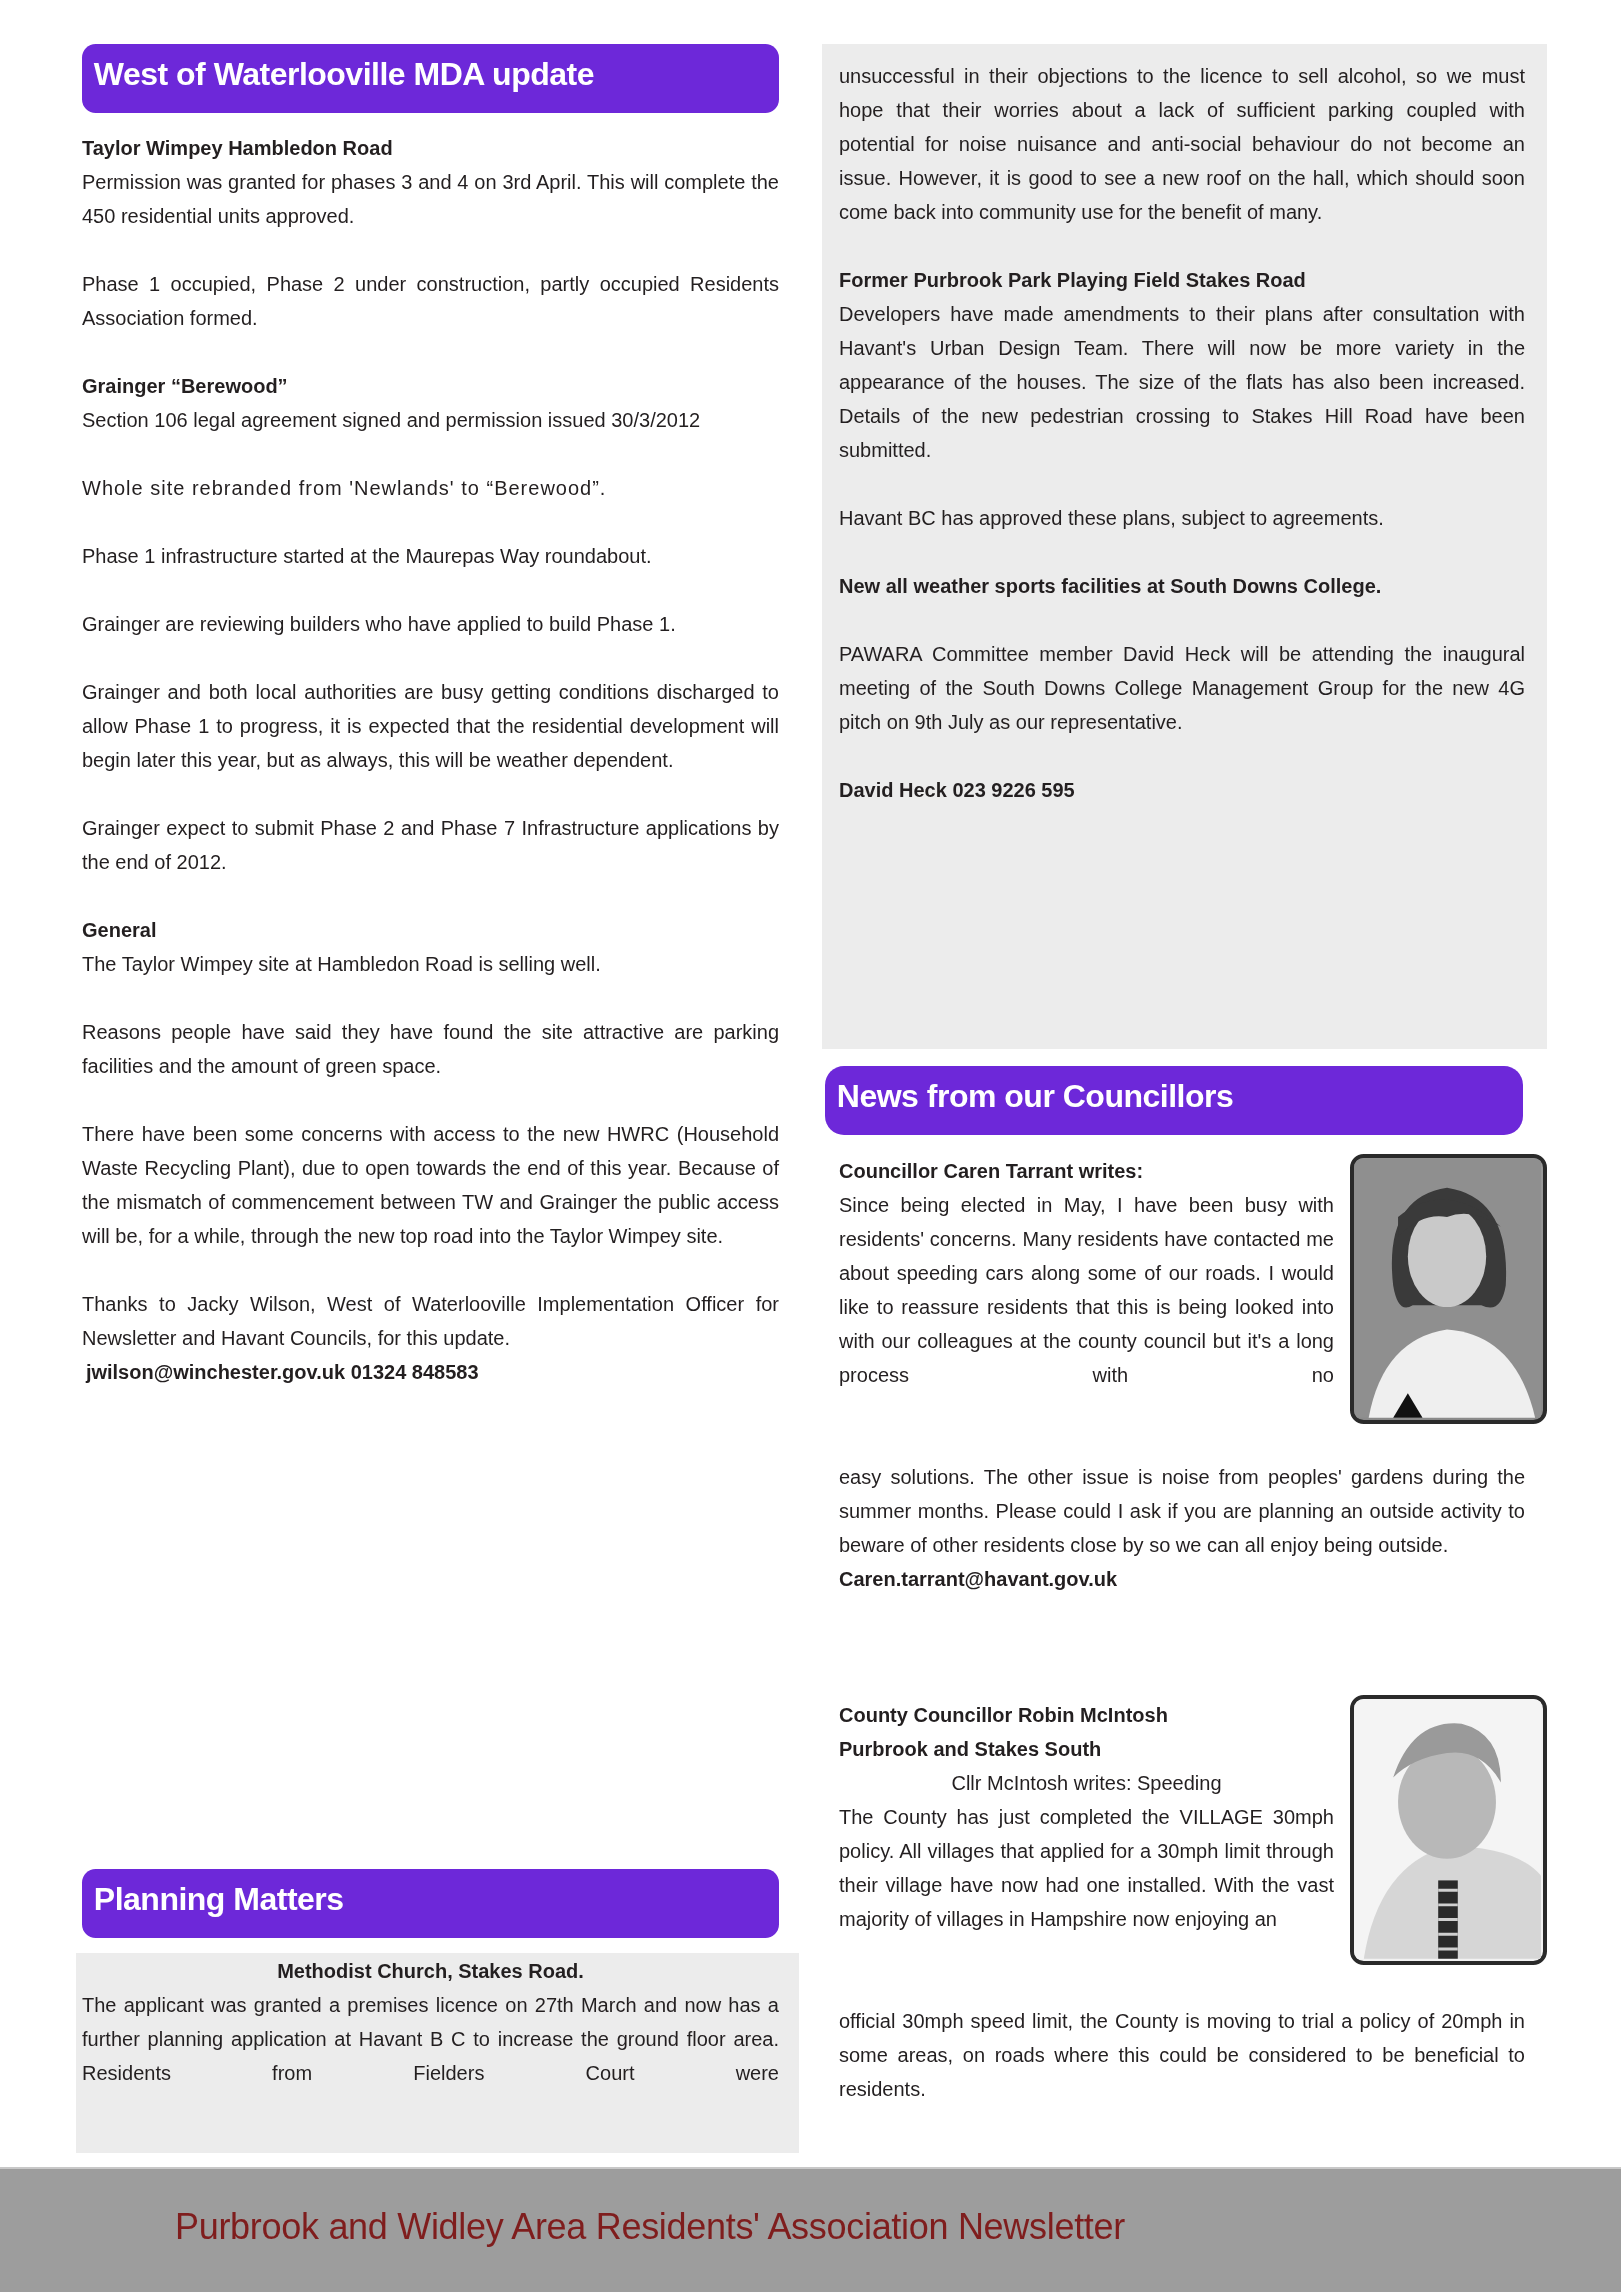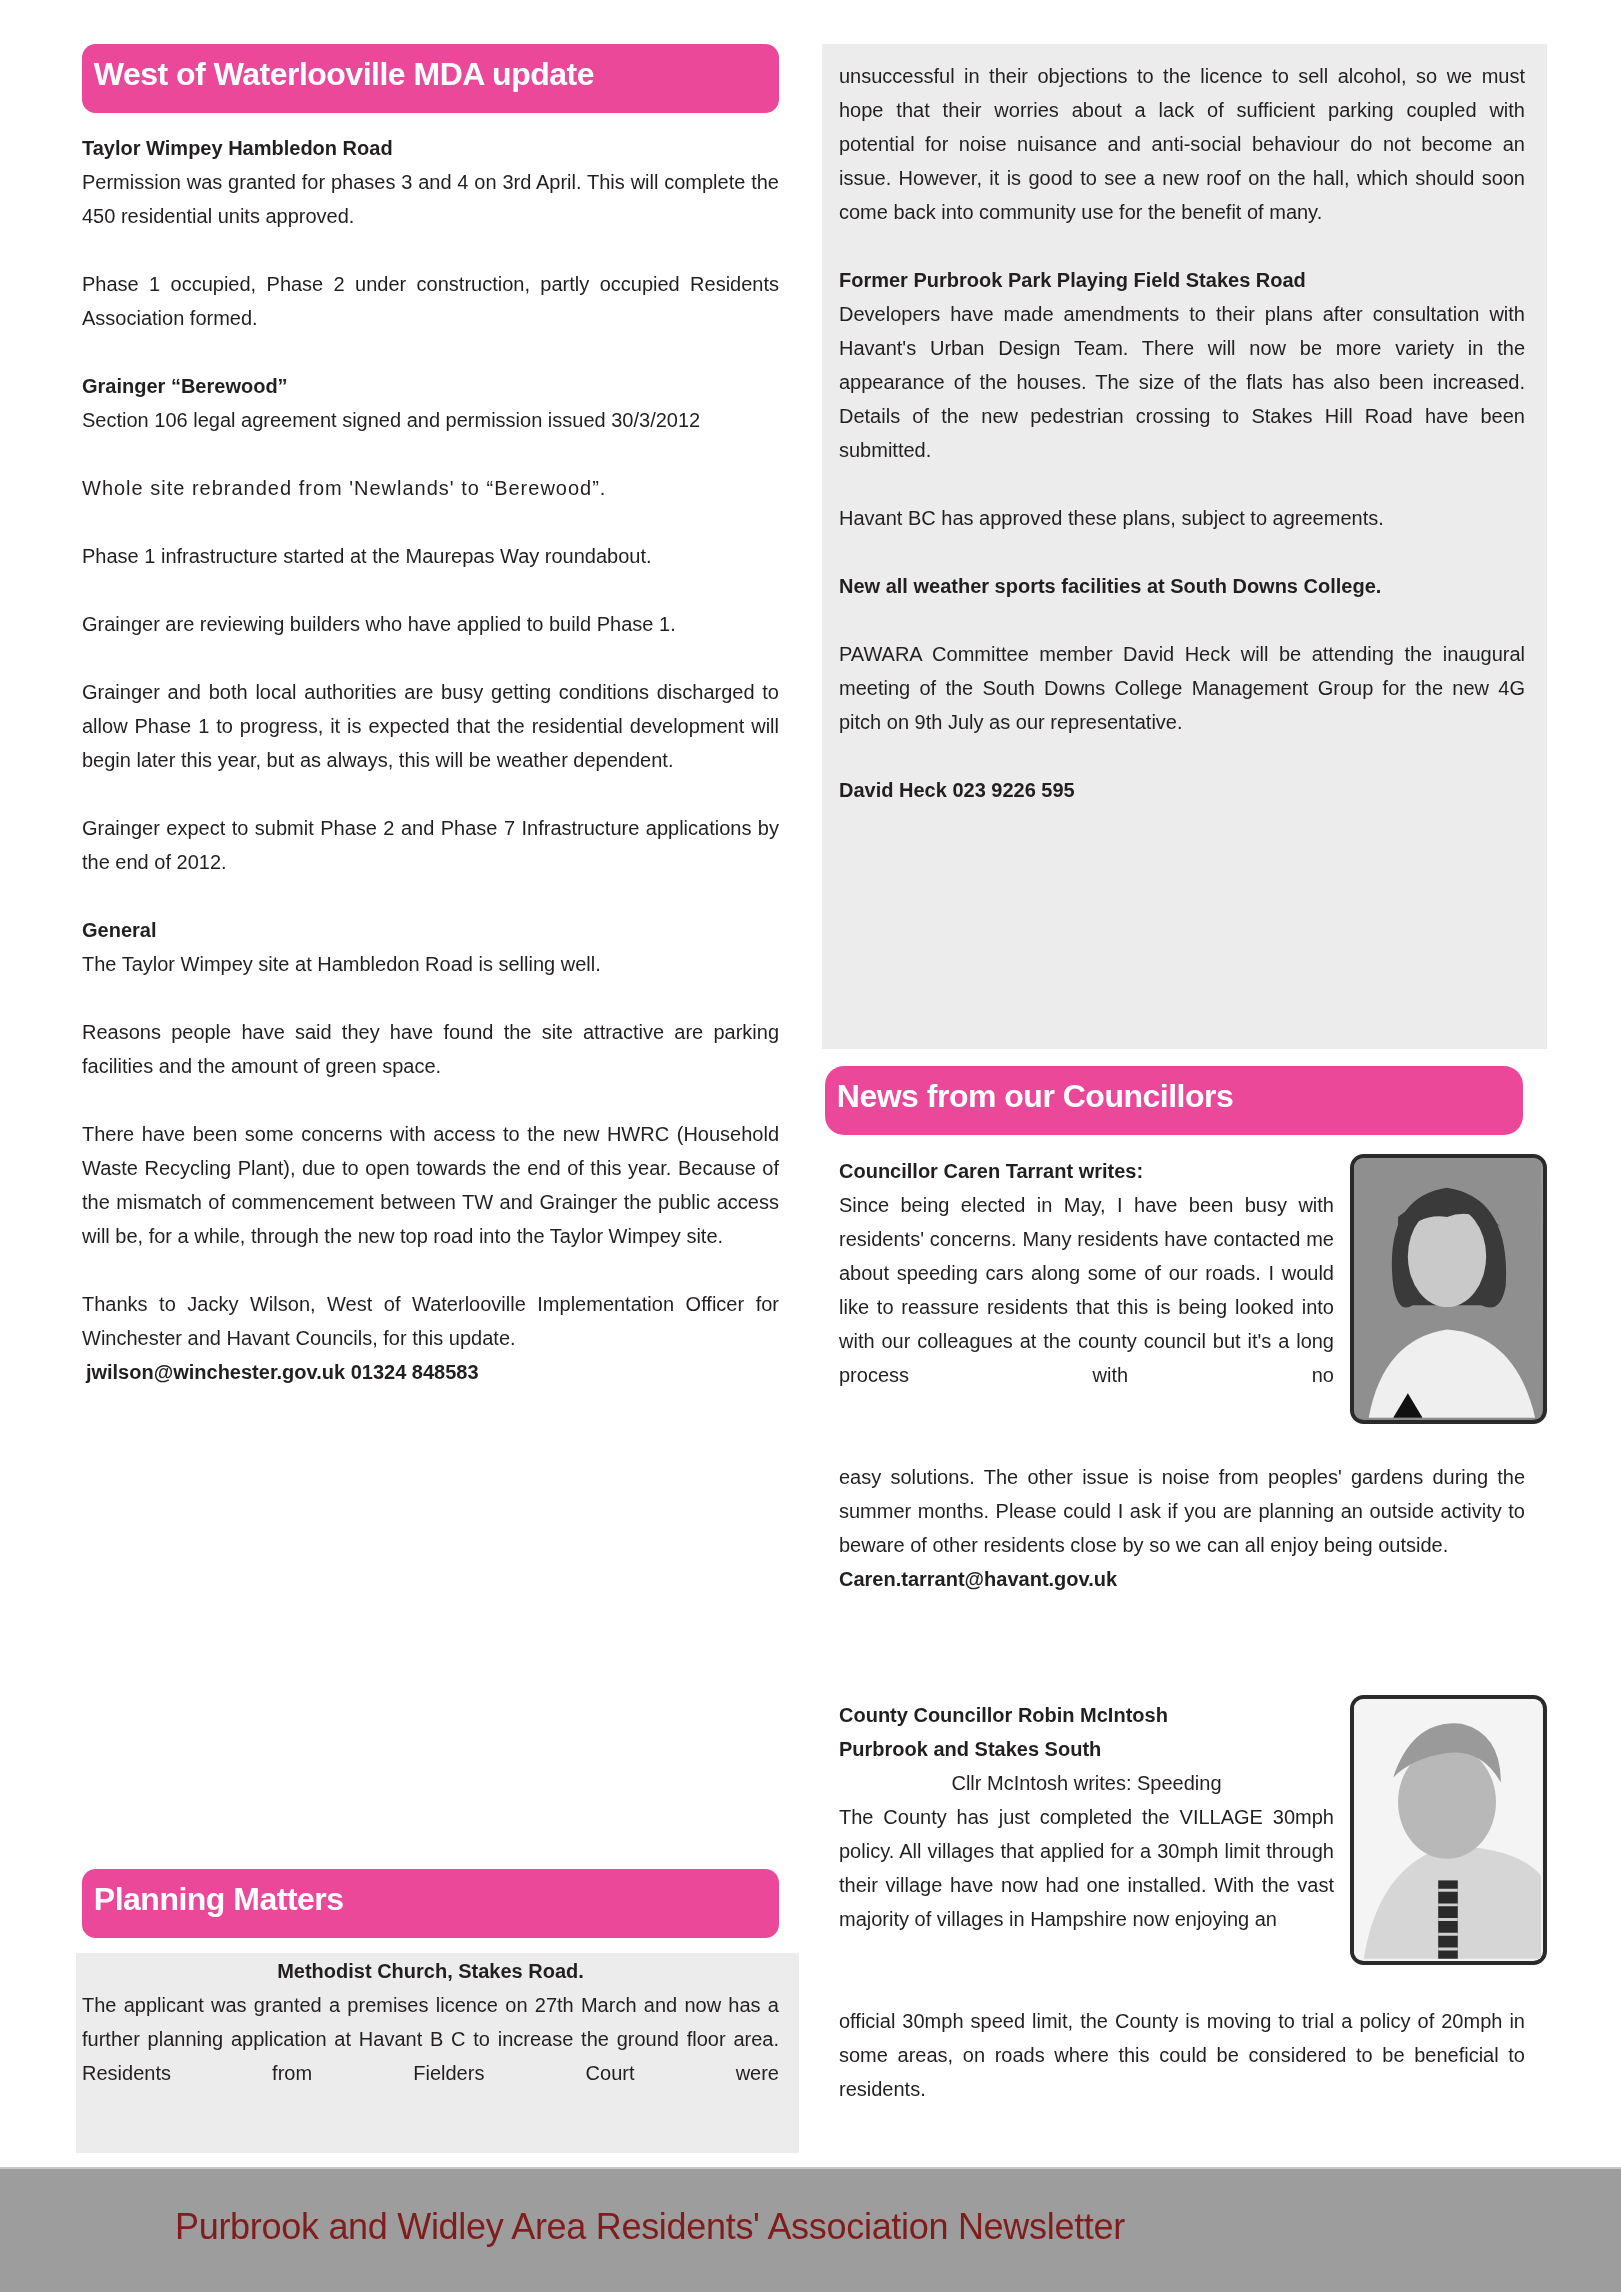--- a/index.html
+++ b/index.html
@@ -5,21 +5,21 @@
   html, body { margin: 0; padding: 0; }
   body {
     width: 1621px; height: 2293px; position: relative; background: #ffffff;
     font-family: "Liberation Sans", sans-serif; color: #231f20; overflow: hidden;
   }
   .col { position: absolute; }
   .left { left: 82px; top: 44px; width: 697px; }
   .right-shaded { position: absolute; left: 822px; top: 44px; width: 725px; height: 1005px; background: #ececec; }
   .right { left: 839px; width: 686px; }
   .header-bar {
-    background: #ec4899; color: #fff; border-radius: 13.7px;
+    background: #6d28d9; color: #fff; border-radius: 13.7px;
     font-weight: bold; font-size: 32px; letter-spacing: -0.5px;
     padding: 11.8px 11.8px; box-sizing: border-box;
   }
   .p { font-size: 20px; line-height: 34px; text-align: justify; margin: 0; }
   .b { font-weight: bold; }
   .gap { height: 34px; }
   .planning-shade { position: absolute; left: 76px; top: 1953px; width: 723px; height: 200px; background: #ececec; }
   .photo {
     position: absolute; border: 4.9px solid #2a2a2a; border-radius: 13.7px; overflow: hidden;
     box-sizing: border-box;
@@ -59,21 +59,21 @@
   <div class="gap"></div>
   <p class="p">Grainger expect to submit Phase 2 and Phase 7 Infrastructure applications by the end of 2012.</p>
   <div class="gap"></div>
   <p class="p b">General</p>
   <p class="p">The Taylor Wimpey site at Hambledon Road is selling well.</p>
   <div class="gap"></div>
   <p class="p">Reasons people have said they have found the site attractive are parking facilities and the amount of green space.</p>
   <div class="gap"></div>
   <p class="p">There have been some concerns with access to the new HWRC (Household Waste Recycling Plant), due to open towards the end of this year. Because of the mismatch of commencement between TW and Grainger the public access will be, for a while, through the new top road into the Taylor Wimpey site.</p>
   <div class="gap"></div>
-  <p class="p">Thanks to Jacky Wilson, West of Waterlooville Implementation Officer for Winchester and Havant Councils, for this update.</p>
+  <p class="p">Thanks to Jacky Wilson, West of Waterlooville Implementation Officer for Newsletter and Havant Councils, for this update.</p>
   <p class="p b" style="padding-left:3.9px">jwilson@winchester.gov.uk 01324 848583</p>
 </div>
 
 <div class="col" style="left:82px; top:1869px; width:697px;">
   <div class="header-bar" style="height:69px;">Planning Matters</div>
   <div style="height:15.7px"></div>
   <p class="p b" style="text-align:center">Methodist Church, Stakes Road.</p>
   <p class="p" style="text-align-last:justify">The applicant was granted a premises licence on 27th March and now has a further planning application at Havant B C to increase the ground floor area.  Residents from Fielders Court were</p>
 </div>
 

